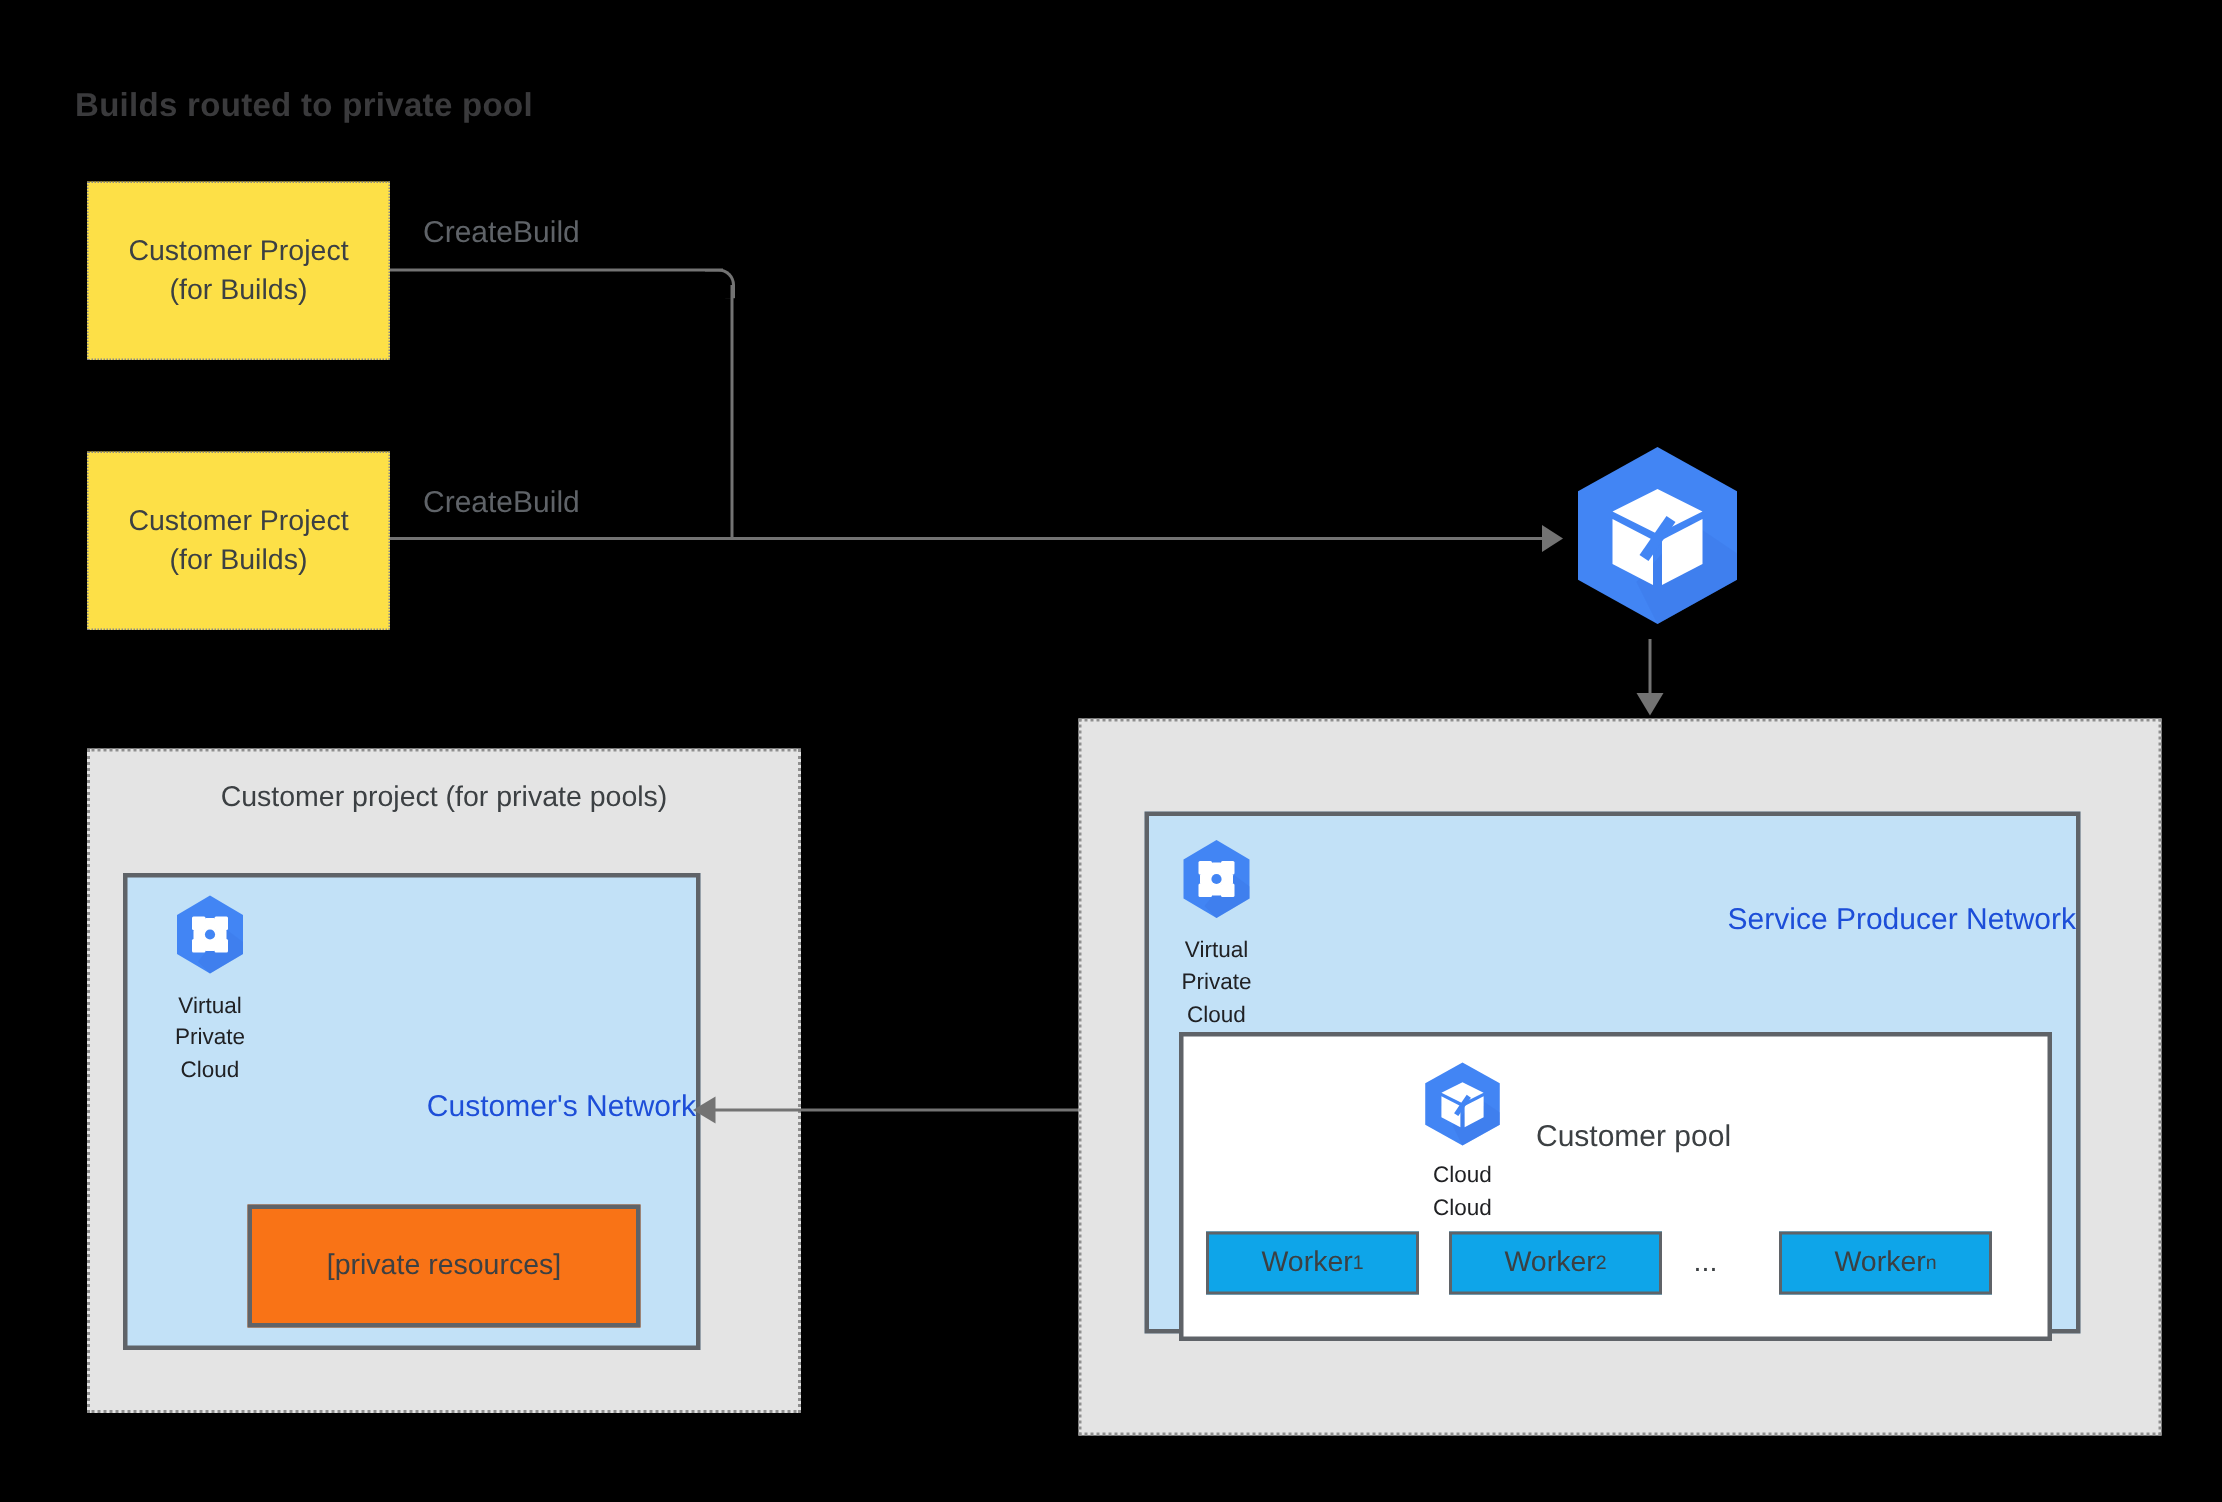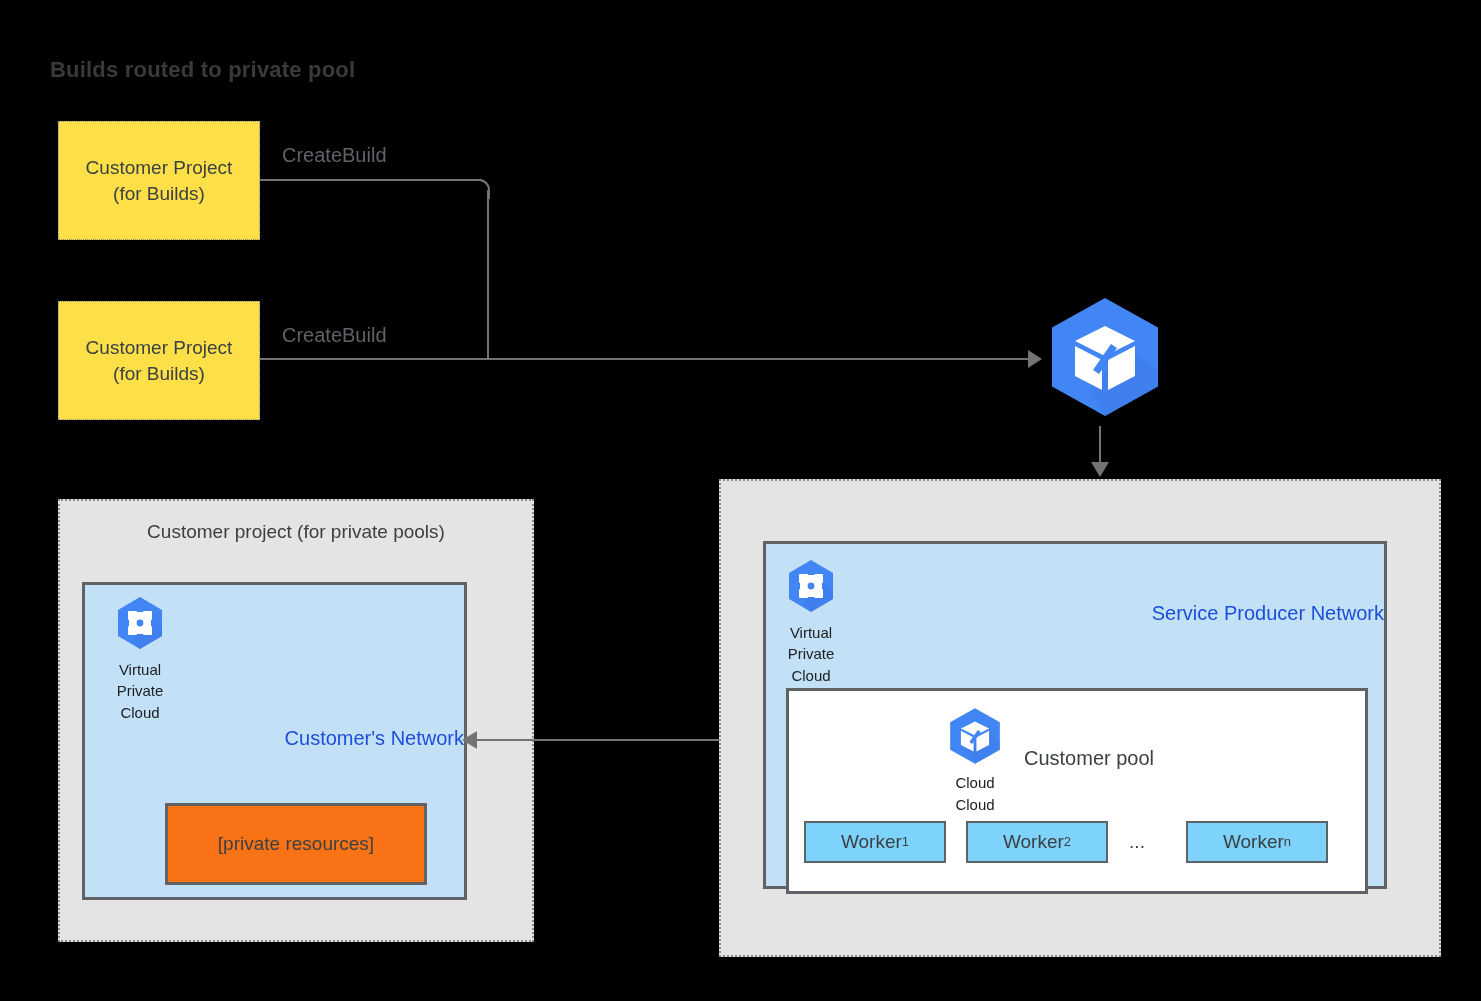--- a/index.html
+++ b/index.html
@@ -141,21 +141,21 @@
     position:absolute;left:235px;top:56px;
     font-size:20px;color:#3c4043;white-space:nowrap;
   }
 
   #worker-row{
     position:absolute;left:15px;top:130px;width:550px;
     display:flex;align-items:center;gap:0;
   }
   .worker-box{
     height:42px;
-    background:#7dd3fc;border:2px solid #5f6368;box-sizing:border-box;
+    background:#0ea5e9;border:2px solid #5f6368;box-sizing:border-box;
     display:flex;align-items:center;justify-content:center;
     font-size:19px;color:#3c4043;white-space:nowrap;
   }
   #worker-1{width:142px;}
   #worker-2{width:142px;margin-left:20px;}
   #worker-n{width:142px;margin-left:20px;}
   .worker-ellipsis{
     width:58px;text-align:center;font-size:19px;color:#3c4043;
   }
   .worker-box sub{font-size:13px;line-height:0;}

